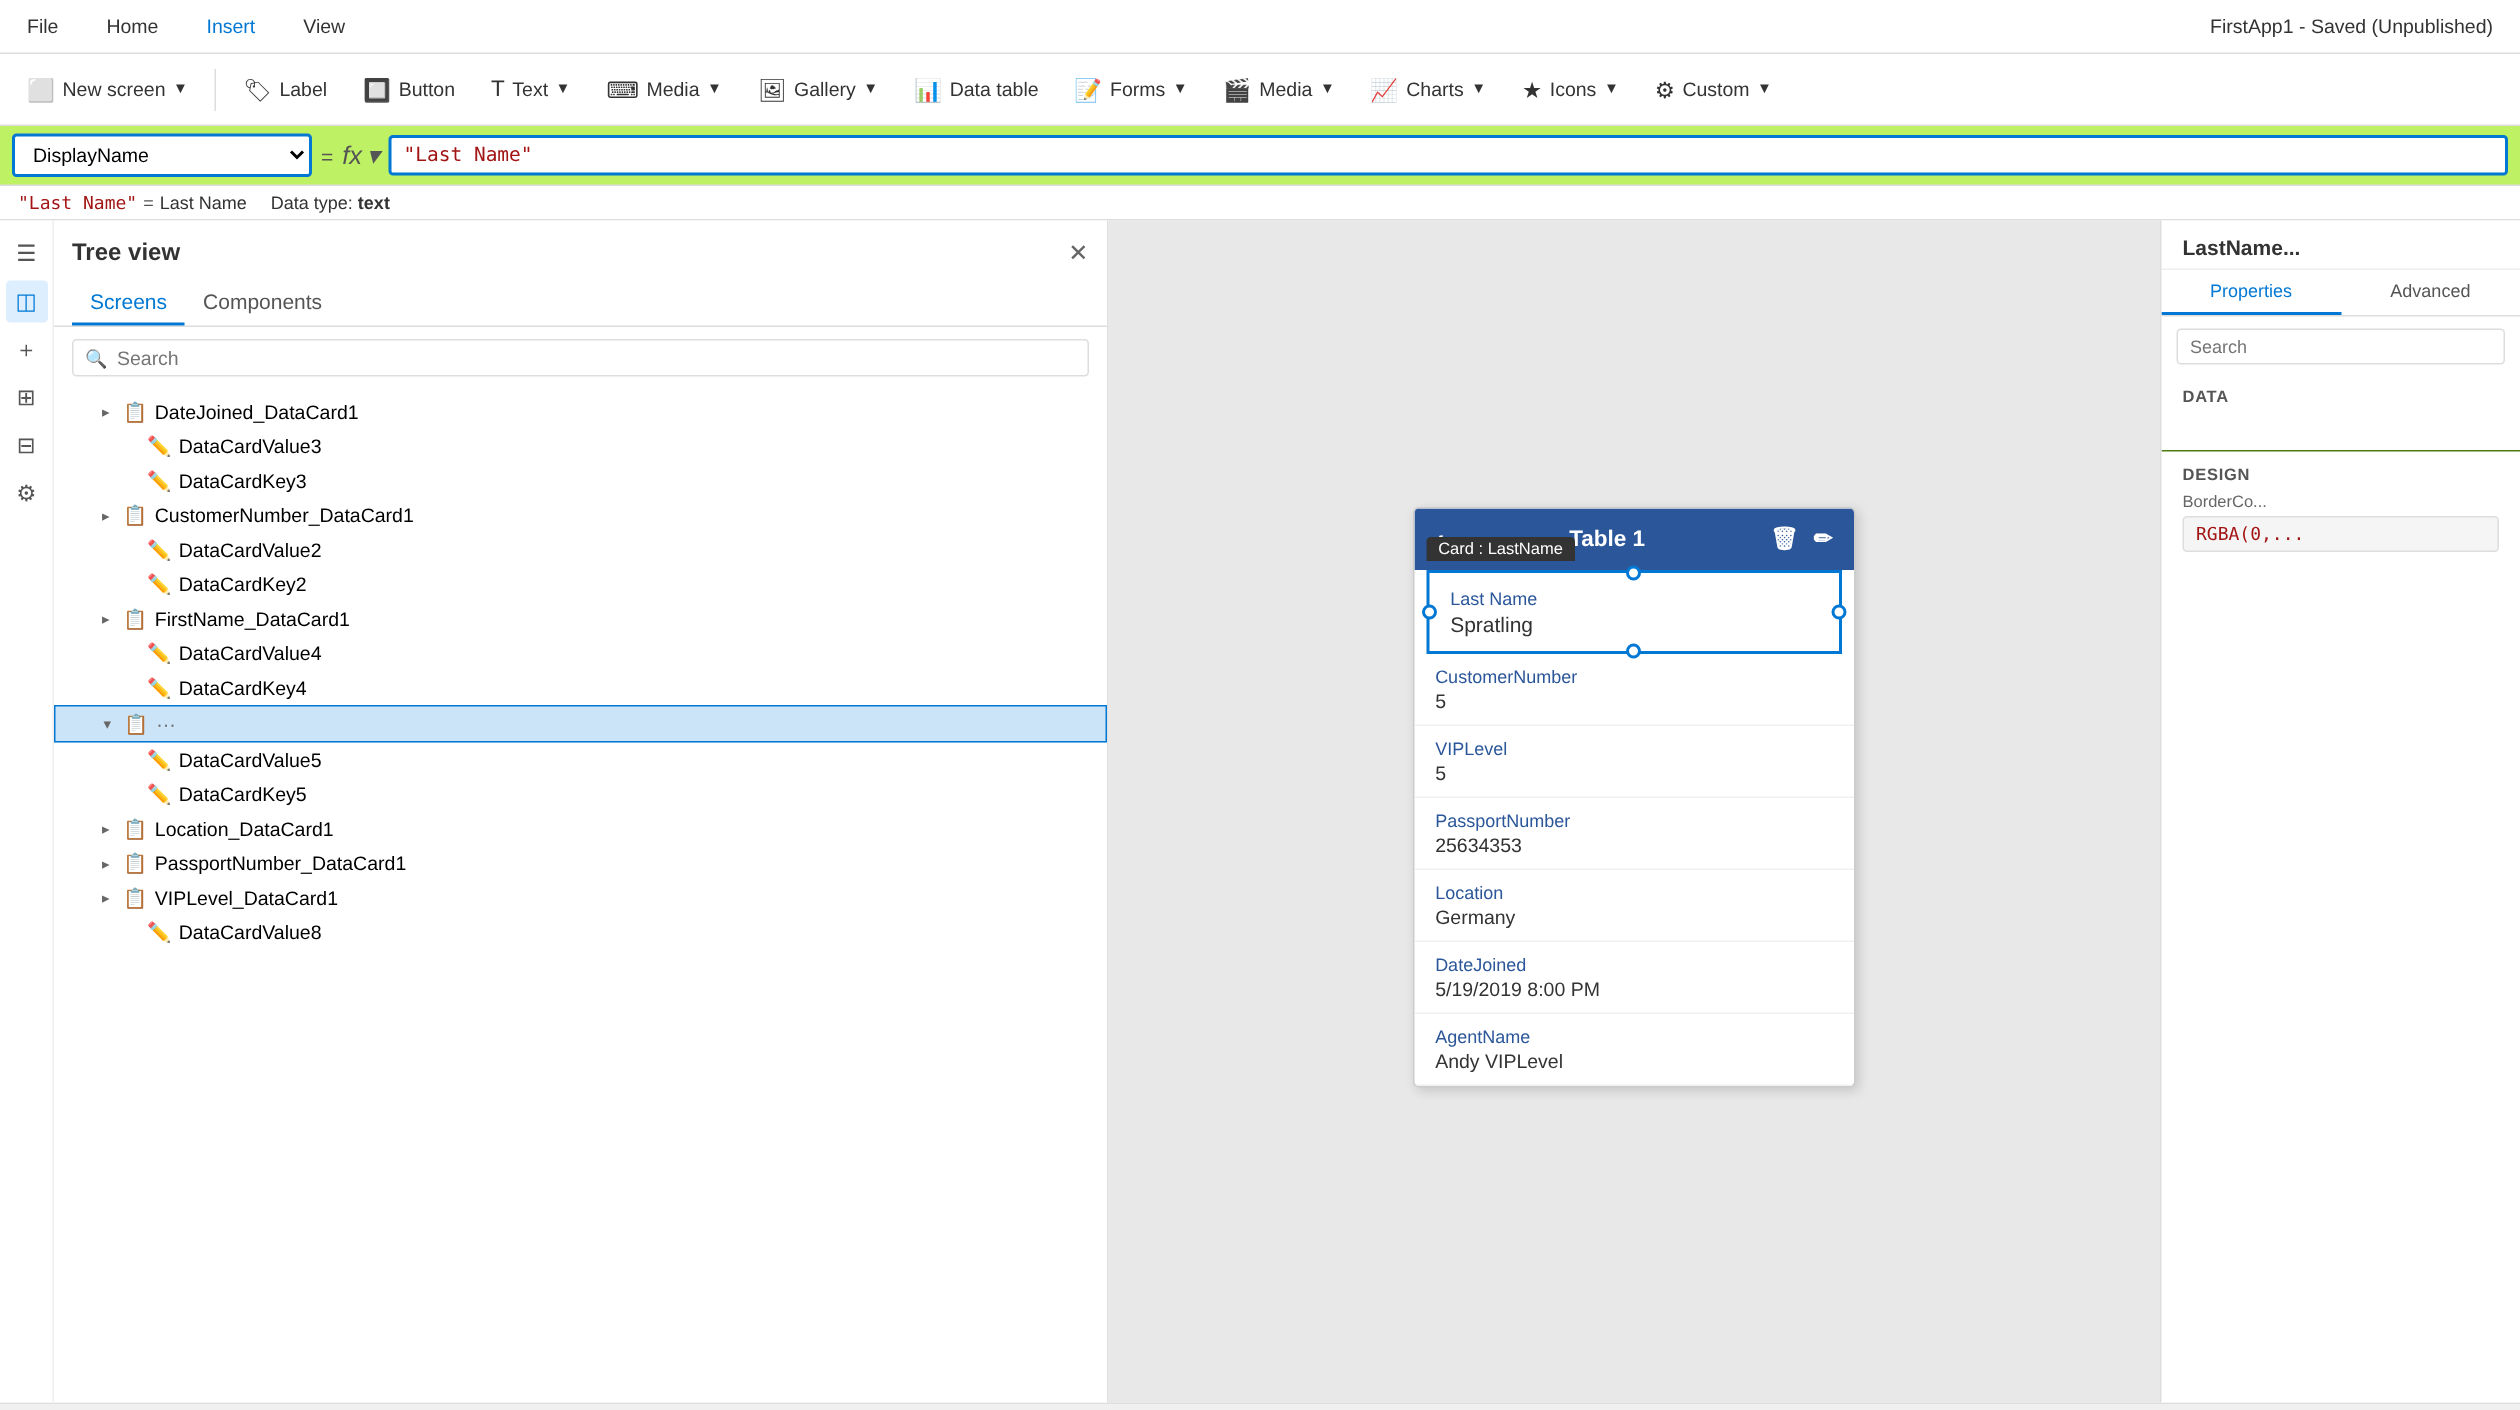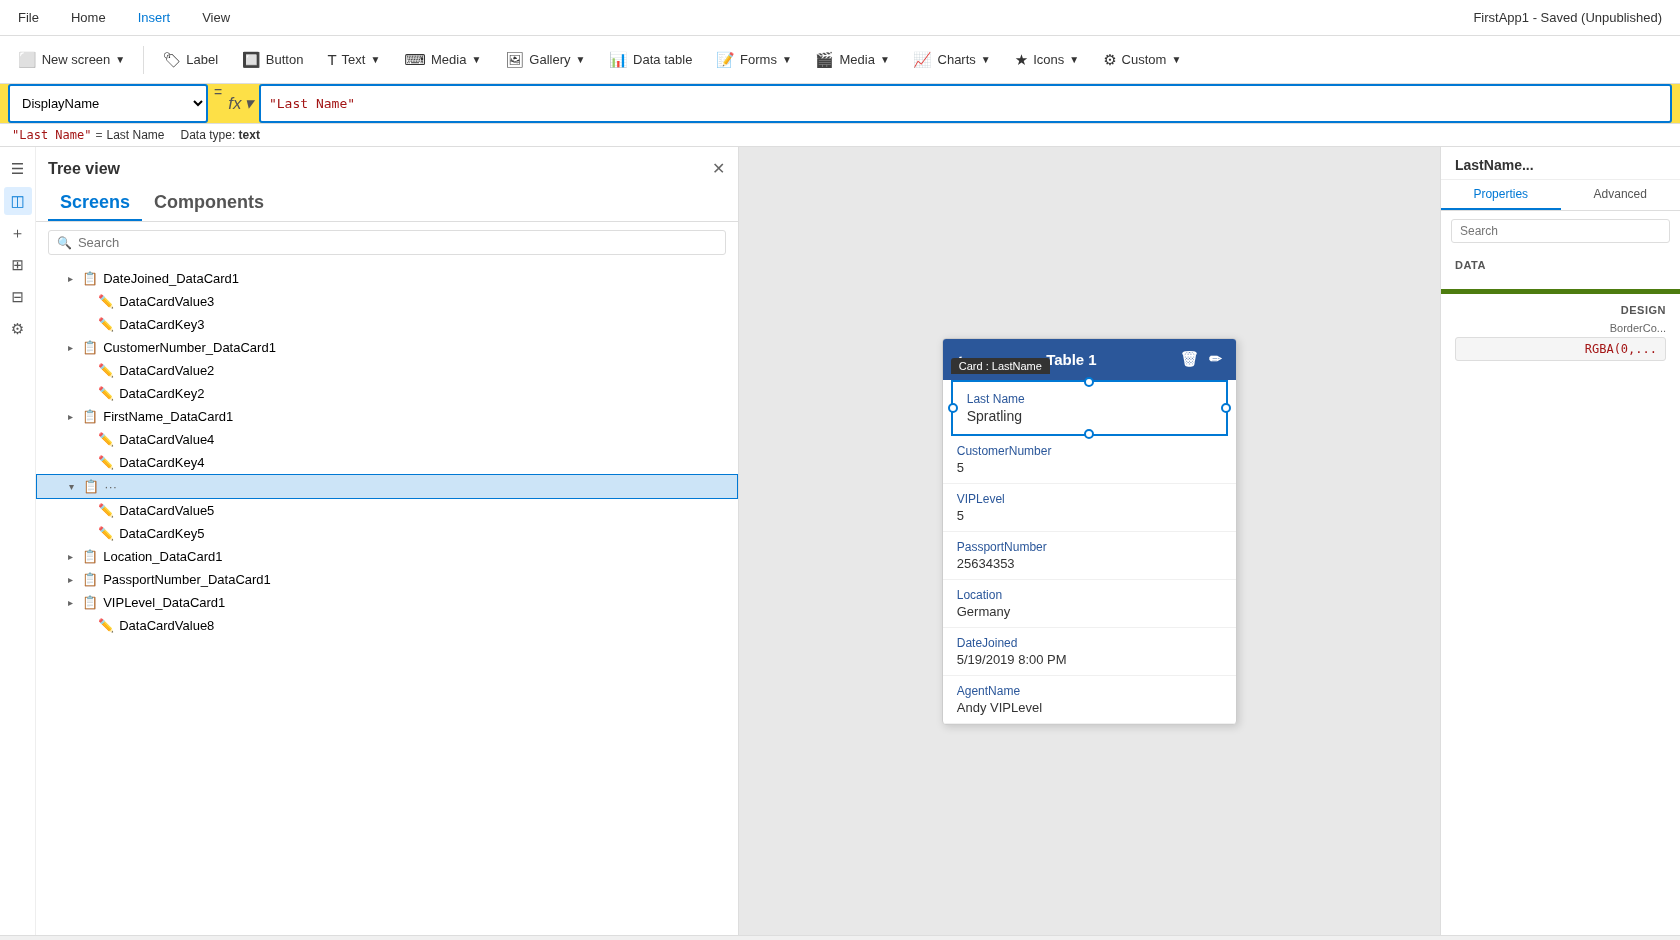--- a/index.html
+++ b/index.html
@@ -24,22 +24,22 @@
     .toolbar-btn {
       display: flex; align-items: center; gap: 5px;
       padding: 6px 10px; border: none; background: transparent;
       cursor: pointer; font-size: 13px; color: #333; border-radius: 3px;
     }
     .toolbar-btn .icon { font-size: 15px; }
     .toolbar-sep { width: 1px; height: 28px; background: #ddd; margin: 0 4px; }
 
     
     .formula-bar {
-      display: flex; 
-      background: #fde047; border-bottom: 1px solid #ddd;
+      display: flex; align-items: center;
+      background: #bef264; border-bottom: 1px solid #ddd;
       height: 40px; padding: 0 8px; gap: 6px;
     }
     .formula-select {
       width: 200px; border: 2px solid #0078d4; border-radius: 3px;
       padding: 4px 8px; font-size: 13px; background: #fff;
     }
     .formula-eq { font-size: 14px; color: #555; }
     .formula-fx { display: flex; align-items: center; gap: 3px; color: #555; font-style: italic; font-size: 17px; }
     .formula-input {
       flex: 1; border: 2px solid #0078d4; border-radius: 3px;
@@ -63,21 +63,21 @@
     .sidebar-panel { flex: 1; display: flex; flex-direction: column; }
 
     
     .tree-header {
       display: flex; align-items: center; justify-content: space-between;
       padding: 12px 12px 8px 12px;
     }
     .tree-title { font-size: 16px; font-weight: 600; color: #333; }
     .tree-close { cursor: pointer; color: #666; font-size: 16px; }
     .tree-tabs { display: flex; gap: 0; border-bottom: 1px solid #ddd; padding: 0 12px; }
-    .tree-tab { padding: 6px 12px; font-size: 18px; cursor: pointer; color: #555; border-bottom: 2px solid transparent; font-weight: bold; }
+    .tree-tab { padding: 6px 12px; font-size: 14px; cursor: pointer; color: #555; border-bottom: 2px solid transparent; }
     .tree-tab.active { color: #0078d4; border-bottom: 2px solid #0078d4; }
     .tree-search {
       margin: 8px 12px; display: flex; align-items: center;
       border: 1px solid #ddd; border-radius: 3px; padding: 4px 8px; gap: 6px;
     }
     .tree-search input { border: none; outline: none; flex: 1; font-size: 13px; }
     .tree-content { flex: 1; overflow-y: auto; padding: 4px 0; }
 
     
     .tree-item { display: flex; align-items: center; padding: 4px 8px; cursor: pointer; }
@@ -469,21 +469,21 @@
   <div class="right-panel">
     <div class="right-panel-title">LastName...</div>
     <div class="right-panel-tabs">
       <div class="right-panel-tab active">Properties</div>
       <div class="right-panel-tab">Advanced</div>
     </div>
     <input class="right-panel-search" type="text" placeholder="Search" style="">
     <div class="right-section">
       <div class="right-section-title">DATA</div>
     </div>
-    <div class="right-section" style="margin-top:8px; border-top:5px solid #4d7c0f; padding-top:10px;text-align:right;">
+    <div class="right-section" style="margin-top:19px; border-top:1px solid #4d7c0f; padding-top:10px;">
       <div class="right-section-title">DESIGN</div>
       <div id="right-design-fields">
           <div class="right-field">
     <div class="right-field-label">BorderCo...</div>
     <div class="right-field-value">RGBA(0,...</div>
   </div>
         </div>
     </div>
   </div>
 </div>

